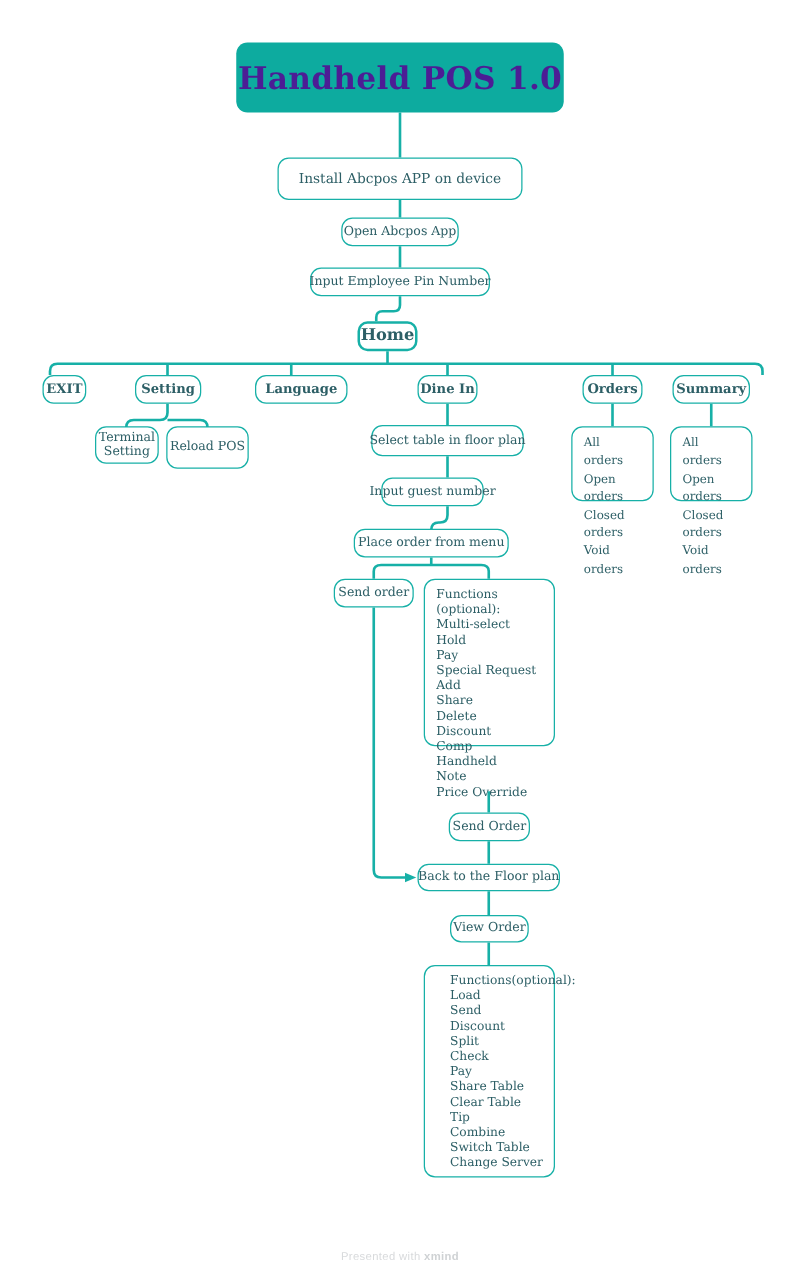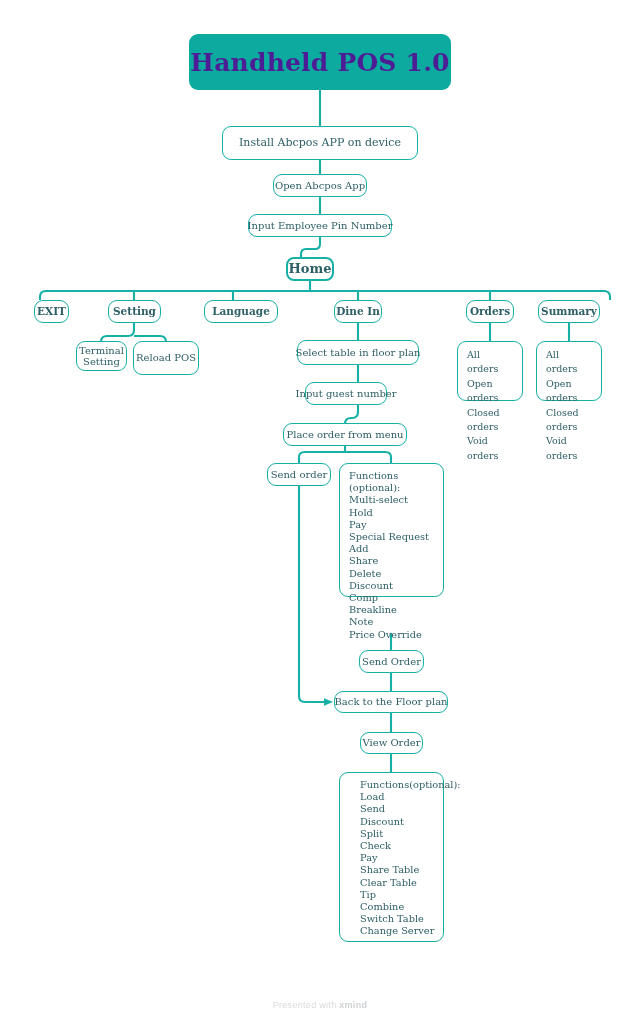--- a/index.html
+++ b/index.html
@@ -222,21 +222,21 @@
     <span class="li">Functions (optional):</span>
     <span class="li">Multi-select</span>
     <span class="li">Hold</span>
     <span class="li">Pay</span>
     <span class="li">Special Request</span>
     <span class="li">Add</span>
     <span class="li">Share</span>
     <span class="li">Delete</span>
     <span class="li">Discount</span>
     <span class="li">Comp</span>
-    <span class="li">Breakline</span>
+    <span class="li">Handheld</span>
     <span class="li">Note</span>
     <span class="li">Price Override</span>
   </div>
 
   <div class="node" style="left:359px; top:650px; width:65px; height:23px; font-size:10px;">
     <span>Send Order</span>
   </div>
 
   <div class="node" style="left:334px; top:691px; width:114px; height:22px; font-size:10px;">
     <span>Back to the Floor plan</span>

